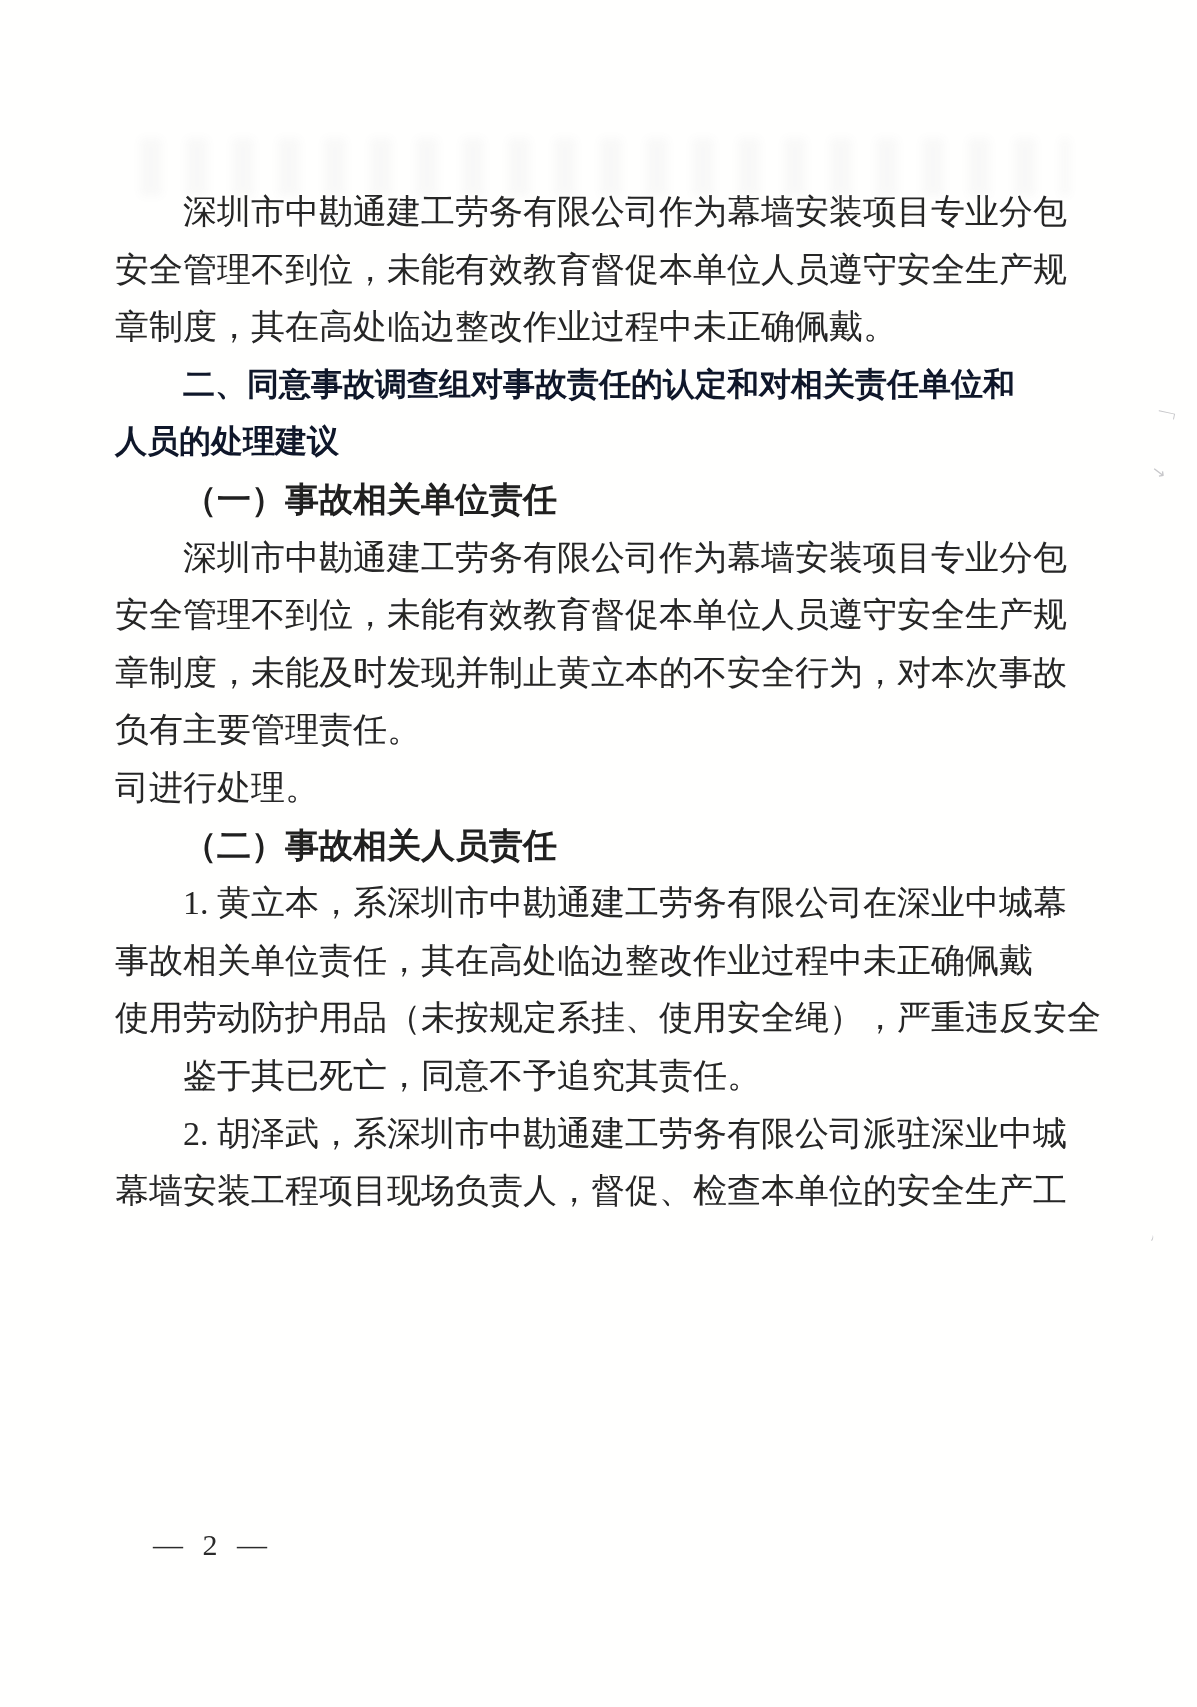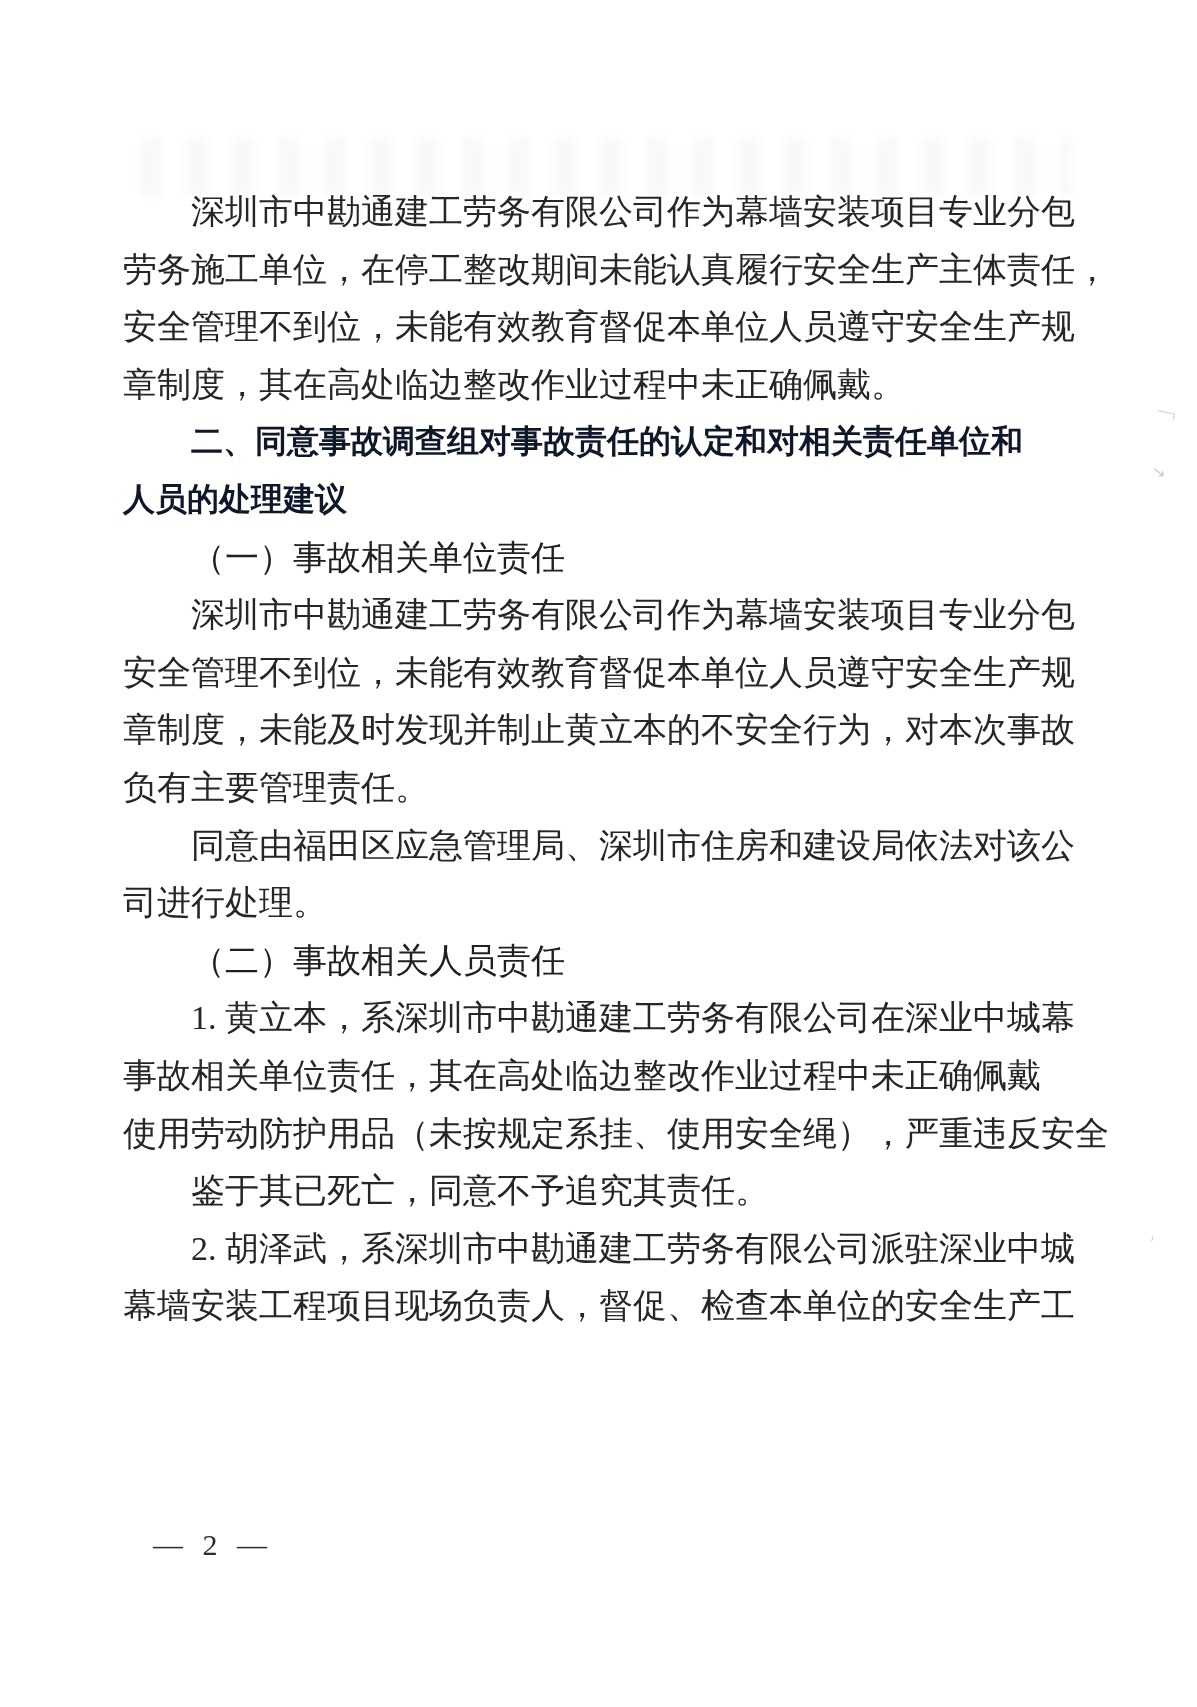--- a/index.html
+++ b/index.html
@@ -25,41 +25,41 @@
     background:
       repeating-linear-gradient(90deg,
         rgba(120,120,125,0.45) 0px, rgba(120,120,125,0.45) 22px,
         rgba(255,255,255,0) 22px, rgba(255,255,255,0) 46px);
     filter: blur(4px);
     opacity: 0.10;
     pointer-events: none;
   }
   .text-block {
     position: absolute;
-    left: 123px;
+    left: 115px;
     top: 183px;
     width: 952px;
   }
   .line {
     height: 57.6px;
     line-height: 57.6px;
     font-size: 34px;
     letter-spacing: 0px;
     color: #262626;
     white-space: nowrap;
   }
   .line.indent { text-indent: 68px; }
   .line.heading {
     font-family: "Liberation Sans", "DejaVu Sans", sans-serif;
     font-weight: 700;
     font-size: 32px;
     color: #0f172a;
   }
   .line.kai {
-    font-weight: 400;
+    font-weight: 700;
     color: #202020;
   }
   .page-footer {
     position: absolute;
     left: 153px;
     top: 1528px;
     font-size: 30px;
     letter-spacing: 6px;
     color: #2b2b2b;
     font-family: "Liberation Serif", "DejaVu Serif", serif;
@@ -79,31 +79,29 @@
 </style>
 </head>
 <body>
 
 <div class="page">
 
   <div class="bleed-through"></div>
 
   <div class="text-block">
     <div class="line body indent">深圳市中勘通建工劳务有限公司作为幕墙安装项目专业分包</div>
-    <div class="line body">劳务施工单位，在停工整改期间未能认真履行安全生产主体责任，</div>
     <div class="line body">安全管理不到位，未能有效教育督促本单位人员遵守安全生产规</div>
     <div class="line body">章制度，其在高处临边整改作业过程中未正确佩戴。</div>
     <div class="line heading indent">二、同意事故调查组对事故责任的认定和对相关责任单位和</div>
     <div class="line heading">人员的处理建议</div>
     <div class="line kai indent">（一）事故相关单位责任</div>
     <div class="line body indent">深圳市中勘通建工劳务有限公司作为幕墙安装项目专业分包</div>
     <div class="line body">安全管理不到位，未能有效教育督促本单位人员遵守安全生产规</div>
     <div class="line body">章制度，未能及时发现并制止黄立本的不安全行为，对本次事故</div>
     <div class="line body">负有主要管理责任。</div>
-    <div class="line body indent">同意由福田区应急管理局、深圳市住房和建设局依法对该公</div>
     <div class="line body">司进行处理。</div>
     <div class="line kai indent">（二）事故相关人员责任</div>
     <div class="line body indent">1. 黄立本，系深圳市中勘通建工劳务有限公司在深业中城幕</div>
     <div class="line body">事故相关单位责任，其在高处临边整改作业过程中未正确佩戴</div>
     <div class="line body">使用劳动防护用品（未按规定系挂、使用安全绳），严重违反安全</div>
     <div class="line body indent">鉴于其已死亡，同意不予追究其责任。</div>
     <div class="line body indent">2. 胡泽武，系深圳市中勘通建工劳务有限公司派驻深业中城</div>
     <div class="line body">幕墙安装工程项目现场负责人，督促、检查本单位的安全生产工</div>
   </div>
 

